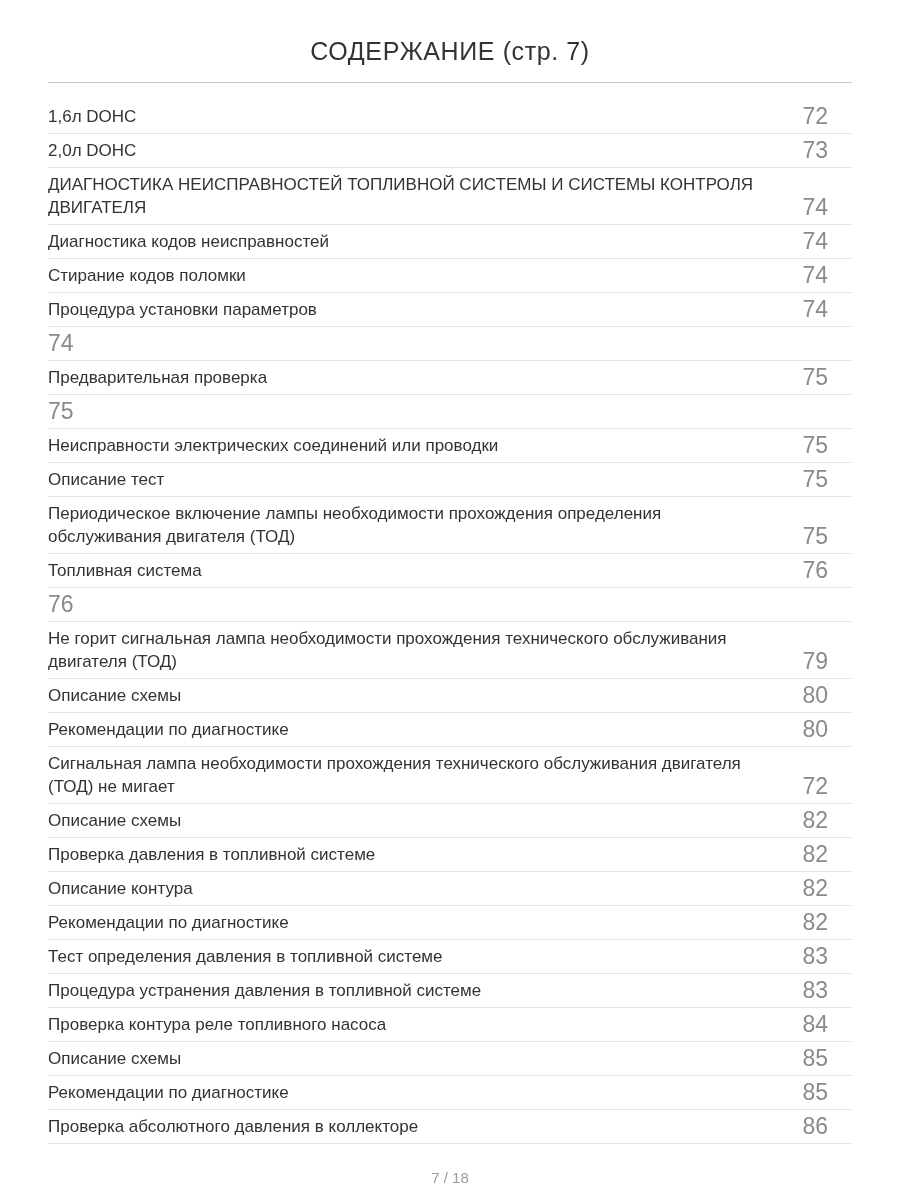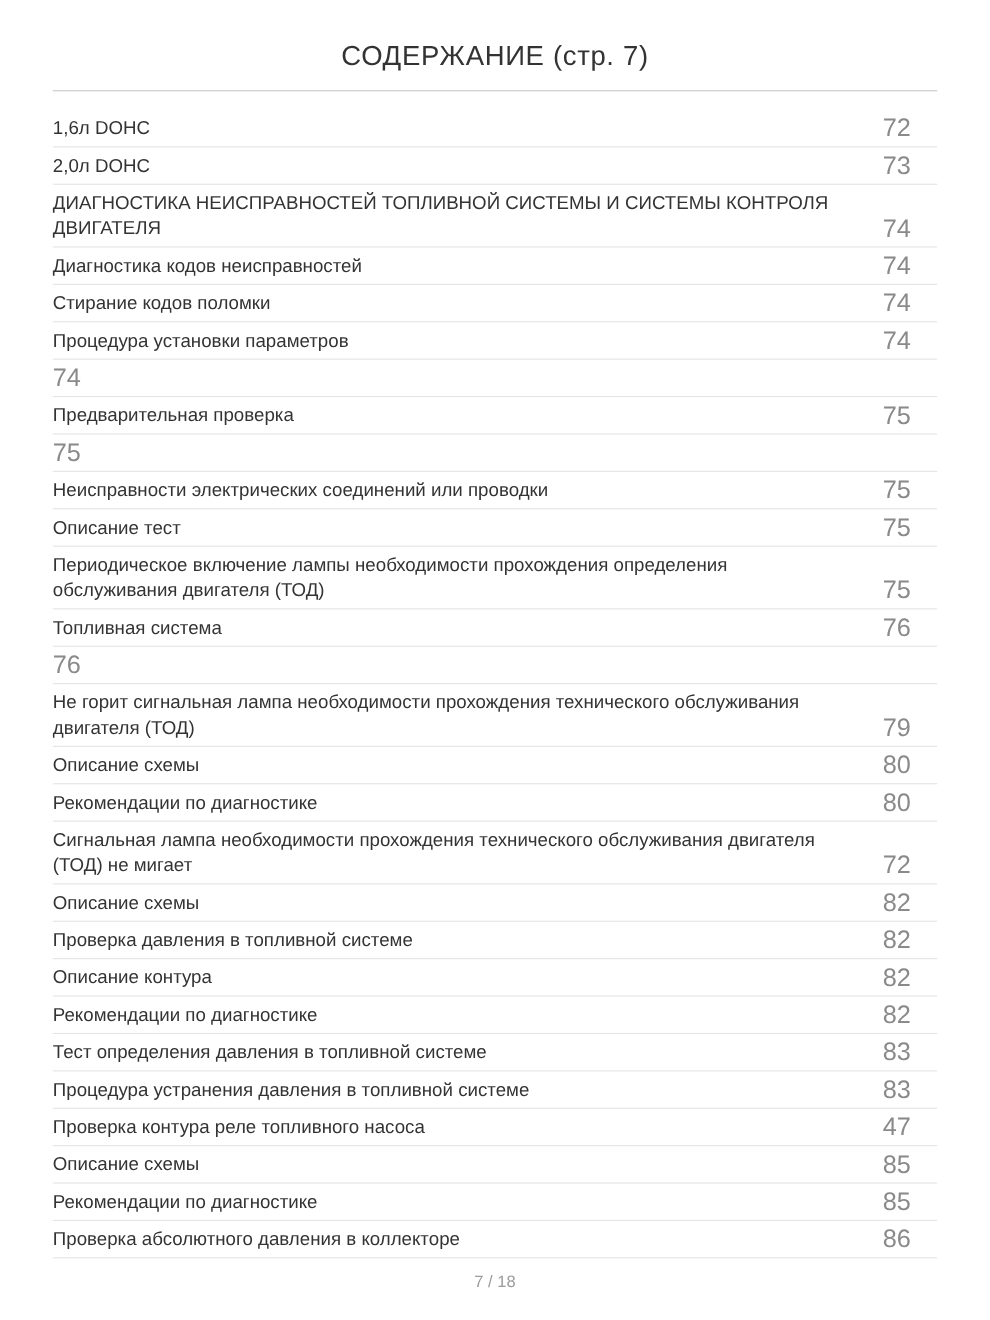--- a/index.html
+++ b/index.html
@@ -50,21 +50,21 @@
     max-width: 730px;
   }
   .toc-page {
     flex-shrink: 0;
     font-size: 23px;
     line-height: 23px;
     color: var(--page-num-color, #8a8a8a);
     padding-right: 24px;
   }
   .footer {
-    margin-top: 12px;
+    margin-top: 24px;
     text-align: center;
     font-size: 15px;
     line-height: 20px;
     color: var(--footer-color, #9b9b9b);
   }
 </style>
 </head>
 <body>
 
 <div class="page">
@@ -159,21 +159,21 @@
       <div class="toc-row">
         <span class="toc-title">Тест определения давления в топливной системе</span>
         <span class="toc-page">83</span>
       </div>
       <div class="toc-row">
         <span class="toc-title">Процедура устранения давления в топливной системе</span>
         <span class="toc-page">83</span>
       </div>
       <div class="toc-row">
         <span class="toc-title">Проверка контура реле топливного насоса</span>
-        <span class="toc-page">47</span>
+        <span class="toc-page">84</span>
       </div>
       <div class="toc-row">
         <span class="toc-title">Описание схемы</span>
         <span class="toc-page">85</span>
       </div>
       <div class="toc-row">
         <span class="toc-title">Рекомендации по диагностике</span>
         <span class="toc-page">85</span>
       </div>
       <div class="toc-row">

